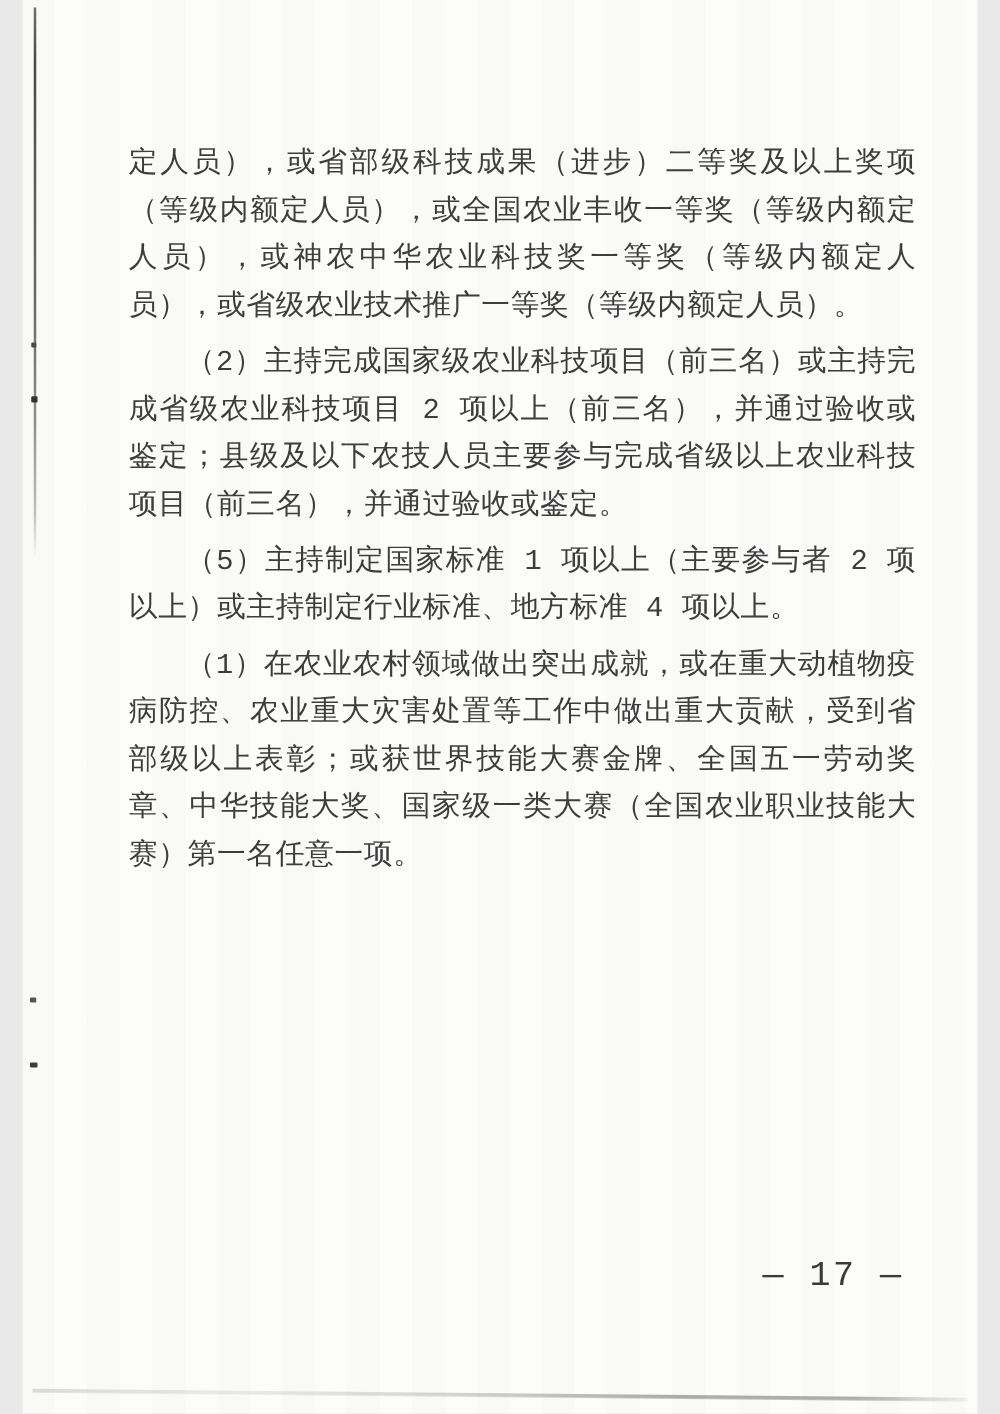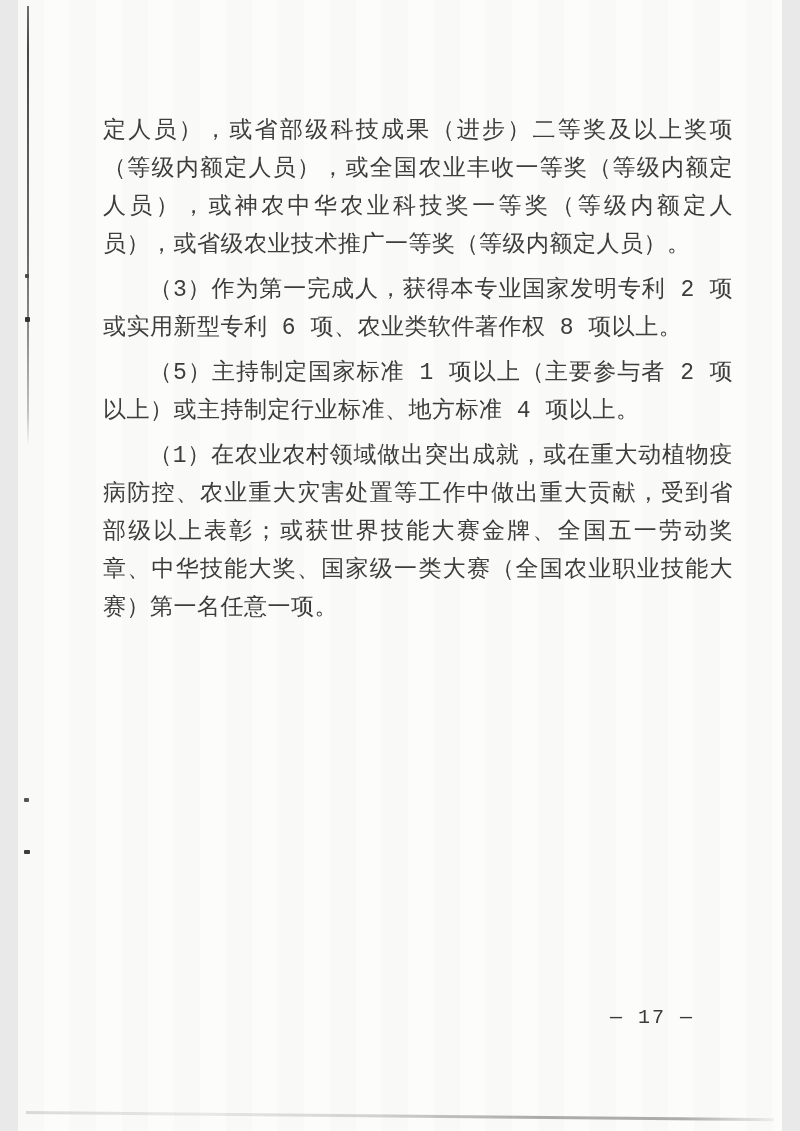--- a/index.html
+++ b/index.html
@@ -27,21 +27,21 @@
     text-justify: inter-character;
     letter-spacing: 0.5px;
   }
   .para { margin: 0 0 7px 0; }
   .para.indent { text-indent: 2em; }
   .page-number {
     position: absolute;
     top: 1006px;
     left: 592px;
     width: 90px;
-    font-size: 20px;
+    font-size: 28px;
     color: #3a3a3a;
     letter-spacing: 2px;
     white-space: nowrap;
   }
   
   .scan-line {
     position: absolute;
     left: 9px; top: 6px;
     width: 2px; height: 440px;
     background: linear-gradient(to bottom,
@@ -76,20 +76,20 @@
 
   <div class="scan-line"></div>
   <div class="speck a"></div>
   <div class="speck b"></div>
   <div class="speck c"></div>
   <div class="speck d"></div>
   <div class="bottom-smudge"></div>
 
   <div class="content">
     <p class="para">定人员），或省部级科技成果（进步）二等奖及以上奖项（等级内额定人员），或全国农业丰收一等奖（等级内额定人员），或神农中华农业科技奖一等奖（等级内额定人员），或省级农业技术推广一等奖（等级内额定人员）。</p>
-    <p class="para indent">（3）作为第一完成人，获得本专业国家发明专利 2 项或实用新型专利 6 项、农业类软件著作权 8 项以上。</p>
+    <p class="para indent">（2）主持完成国家级农业科技项目（前三名）或主持完成省级农业科技项目 2 项以上（前三名），并通过验收或鉴定；县级及以下农技人员主要参与完成省级以上农业科技项目（前三名），并通过验收或鉴定。</p>
     <p class="para indent">（5）主持制定国家标准 1 项以上（主要参与者 2 项以上）或主持制定行业标准、地方标准 4 项以上。</p>
     <p class="para indent">（1）在农业农村领域做出突出成就，或在重大动植物疫病防控、农业重大灾害处置等工作中做出重大贡献，受到省部级以上表彰；或获世界技能大赛金牌、全国五一劳动奖章、中华技能大奖、国家级一类大赛（全国农业职业技能大赛）第一名任意一项。</p>
   </div>
 
   <div class="page-number">— 17 —</div>
 
 </div>
 
 </body></html>

